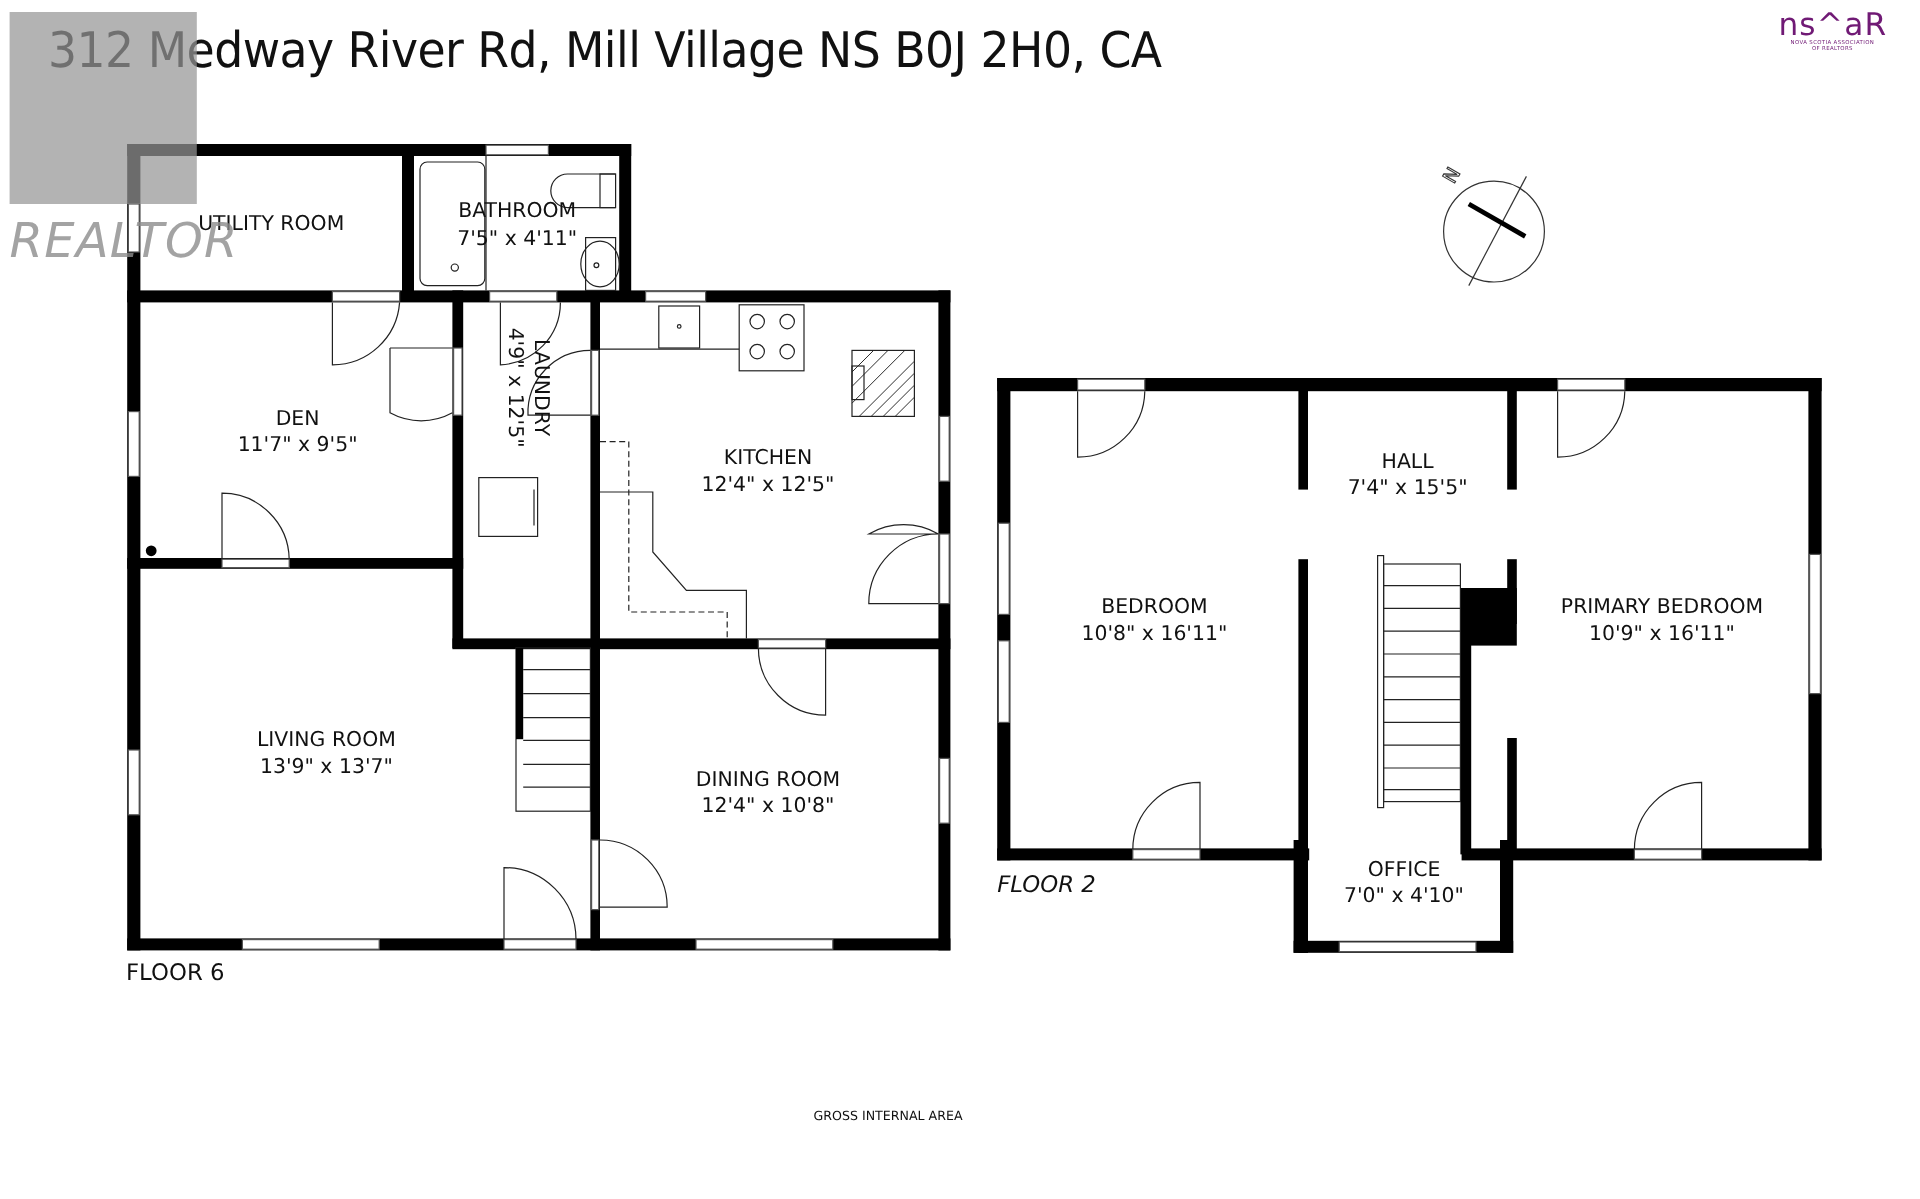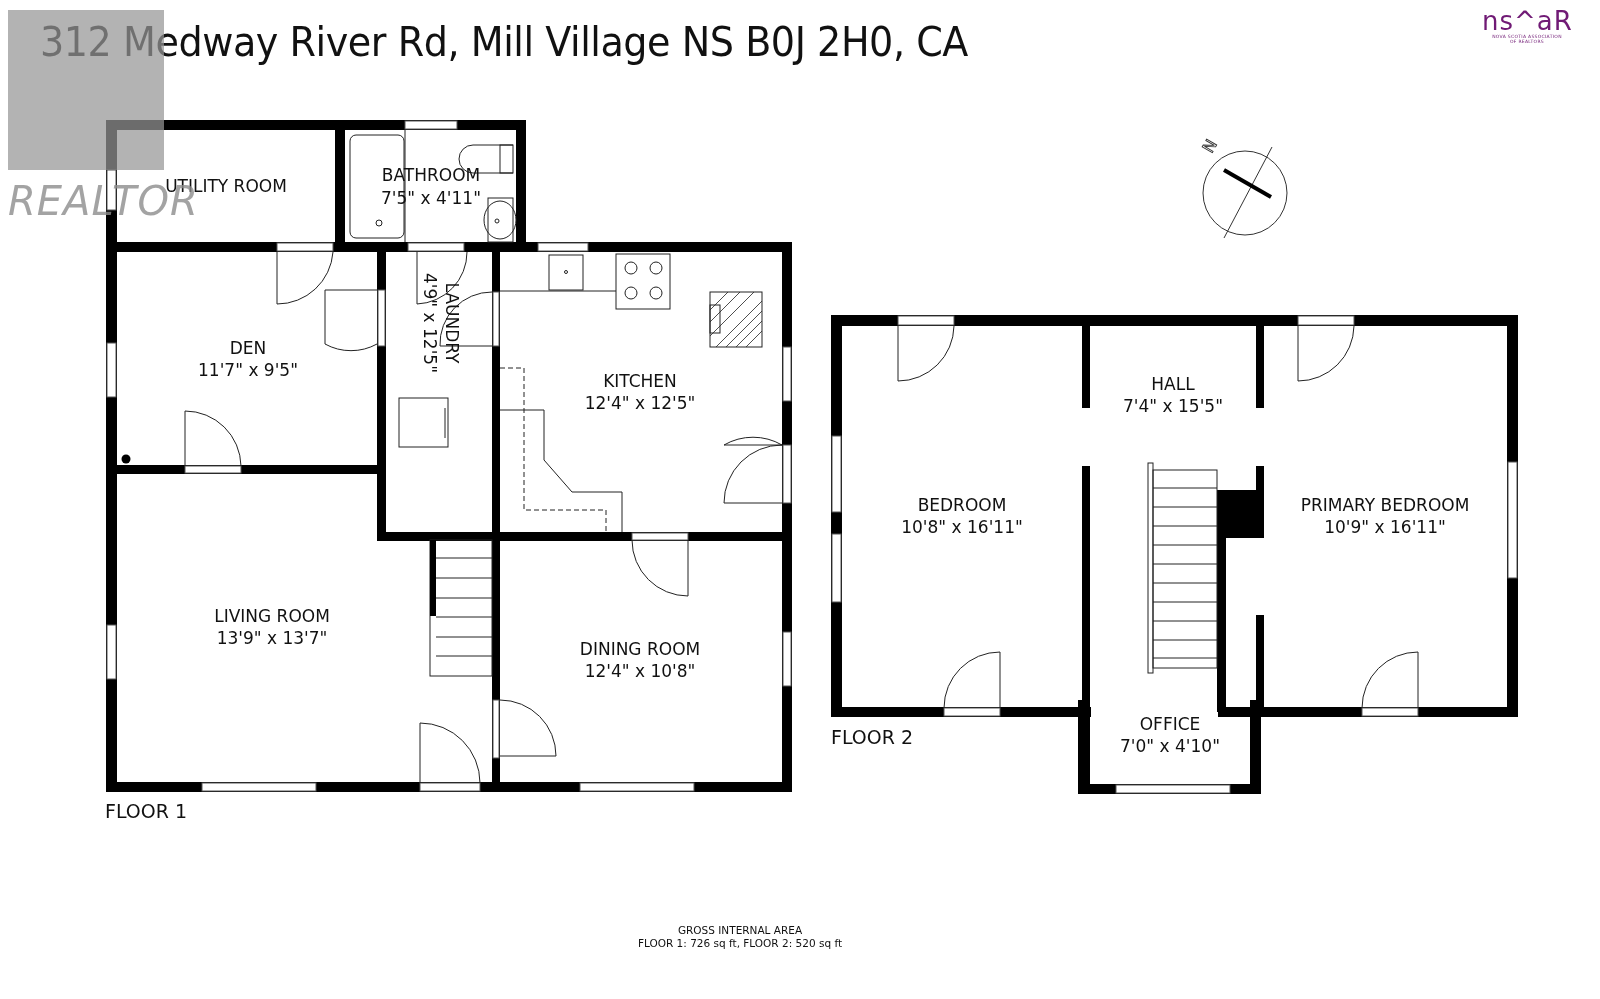--- a/index.html
+++ b/index.html
@@ -233,19 +233,18 @@
   <div class="box"></div>
   <div class="word">REALTOR</div>
 </div>
 
 <div class="nsar">
   <div class="big">ns^aR</div>
   <div class="small">NOVA SCOTIA ASSOCIATION</div>
   <div class="small">OF REALTORS</div>
 </div>
 
-<div class="floor" style="left:105px;top:800px;">FLOOR 1</div>
-<div class="floor" style="left:831px;top:726px;">FLOOR 2</div>
+<div class="floor" style="left:105px;top:800px;">FLOOR 6</div>
+<div class="floor" style="left:831px;top:726px;font-style:italic;">FLOOR 2</div>
 
 <div class="footer">
   <div>GROSS INTERNAL AREA</div>
-  <div>FLOOR 1: 726 sq ft, FLOOR 2: 520 sq ft</div>
 </div>
 
 </body></html>

